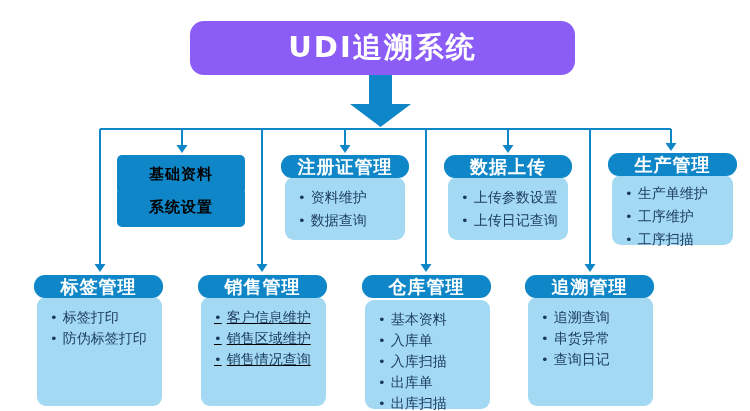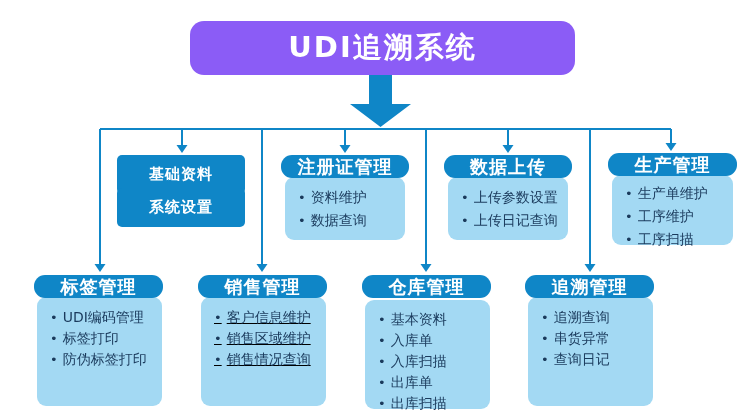--- a/index.html
+++ b/index.html
@@ -44,21 +44,21 @@
   .panel .item::before {
     content: "•";
     margin-right: 5px;
     font-size: 13px;
   }
   .row1 .panel .item { line-height: 22px; }
   .row2 .panel .item { line-height: 20px; }
 
   .simple-box {
     background: #0f86c7; border-radius: 5px;
-    color: #ffffff; font-size: 15px; font-weight: bold;
+    color: #000000; font-size: 15px; font-weight: bold;
     display: flex; align-items: center; justify-content: center;
     width: 128px; height: 39px; letter-spacing: 1px;
   }
 
   
   .b-basic1 { left: 117px; top: 155px; }
   .b-basic2 { left: 117px; top: 188px; }
 
   .hdr-reg    { left: 281px; top: 155px; width: 128px; }
   .panel-reg  { left: 285px; top: 177px; width: 120px; height: 63px; padding-top: 9px; }
@@ -139,21 +139,20 @@
       <div class="item">生产单维护</div>
       <div class="item">工序维护</div>
       <div class="item">工序扫描</div>
     </div>
     <div class="abs hdr hdr-prod">生产管理</div>
   </div>
 
   <div class="row2">
 
     <div class="abs panel panel-label">
-      <div class="item">UDI编码管理</div>
       <div class="item">标签打印</div>
       <div class="item">防伪标签打印</div>
     </div>
     <div class="abs hdr hdr-label">标签管理</div>
 
     <div class="abs panel panel-sales">
       <div class="item">客户信息维护</div>
       <div class="item">销售区域维护</div>
       <div class="item">销售情况查询</div>
     </div>

